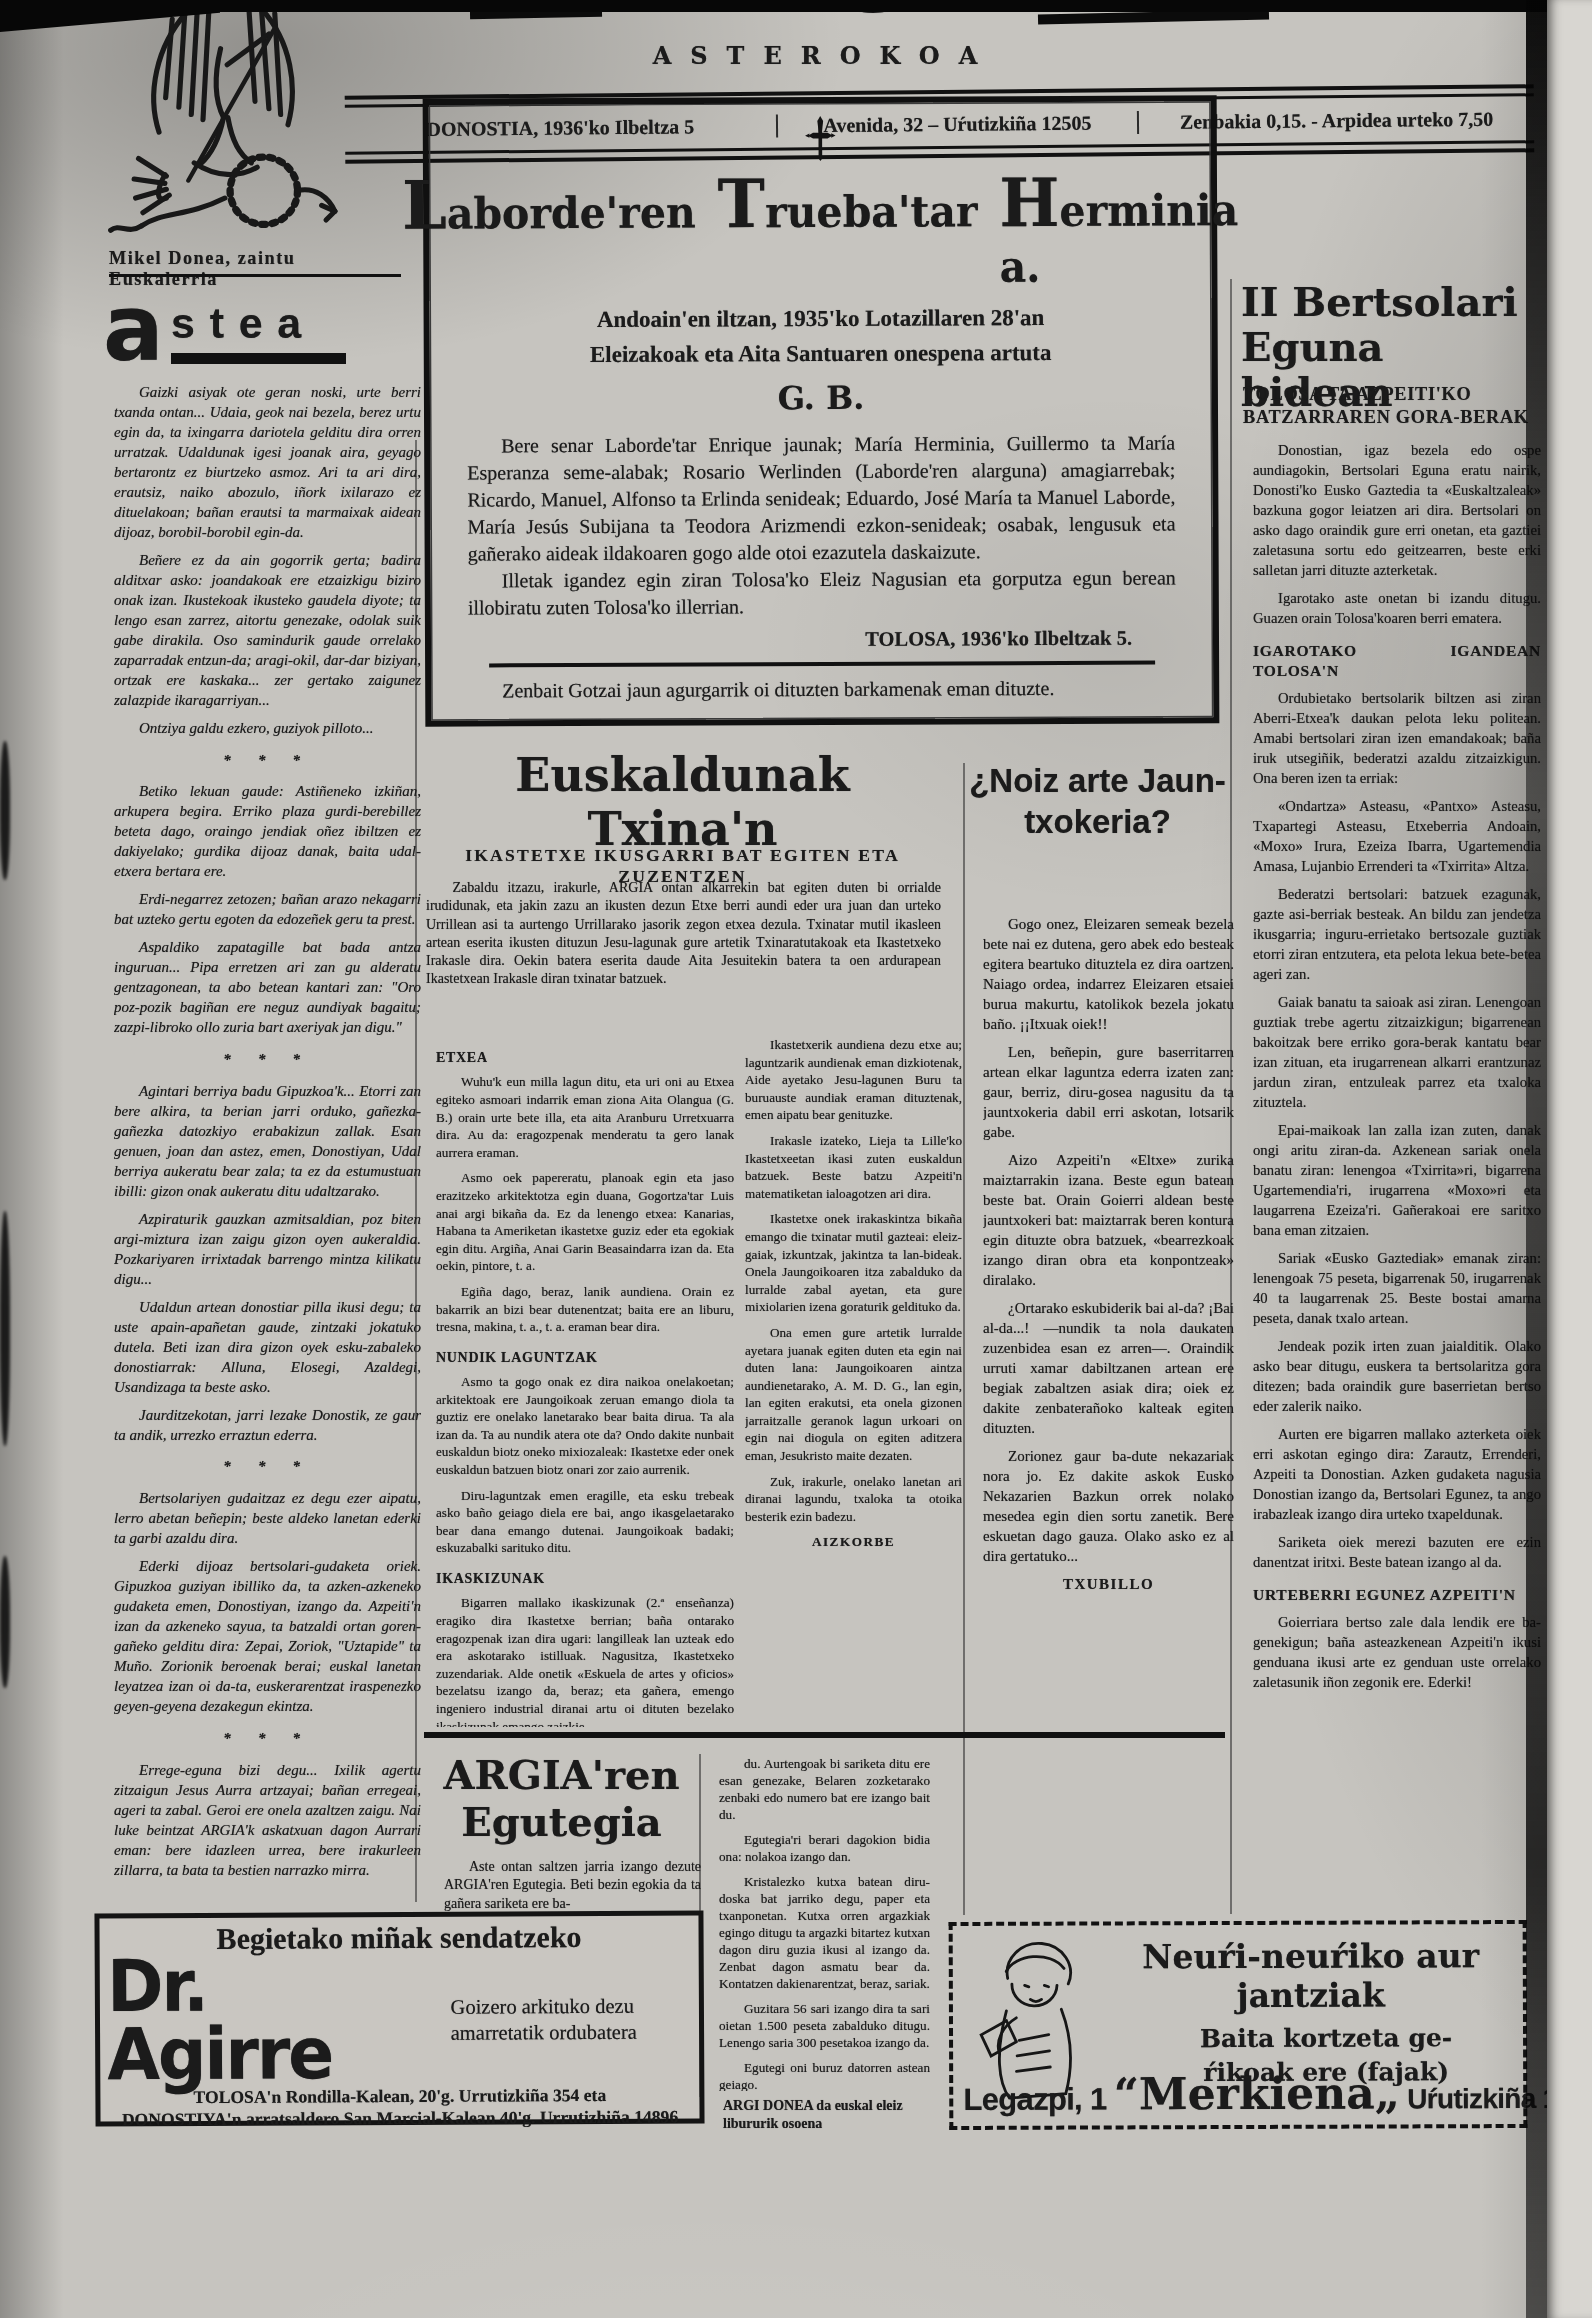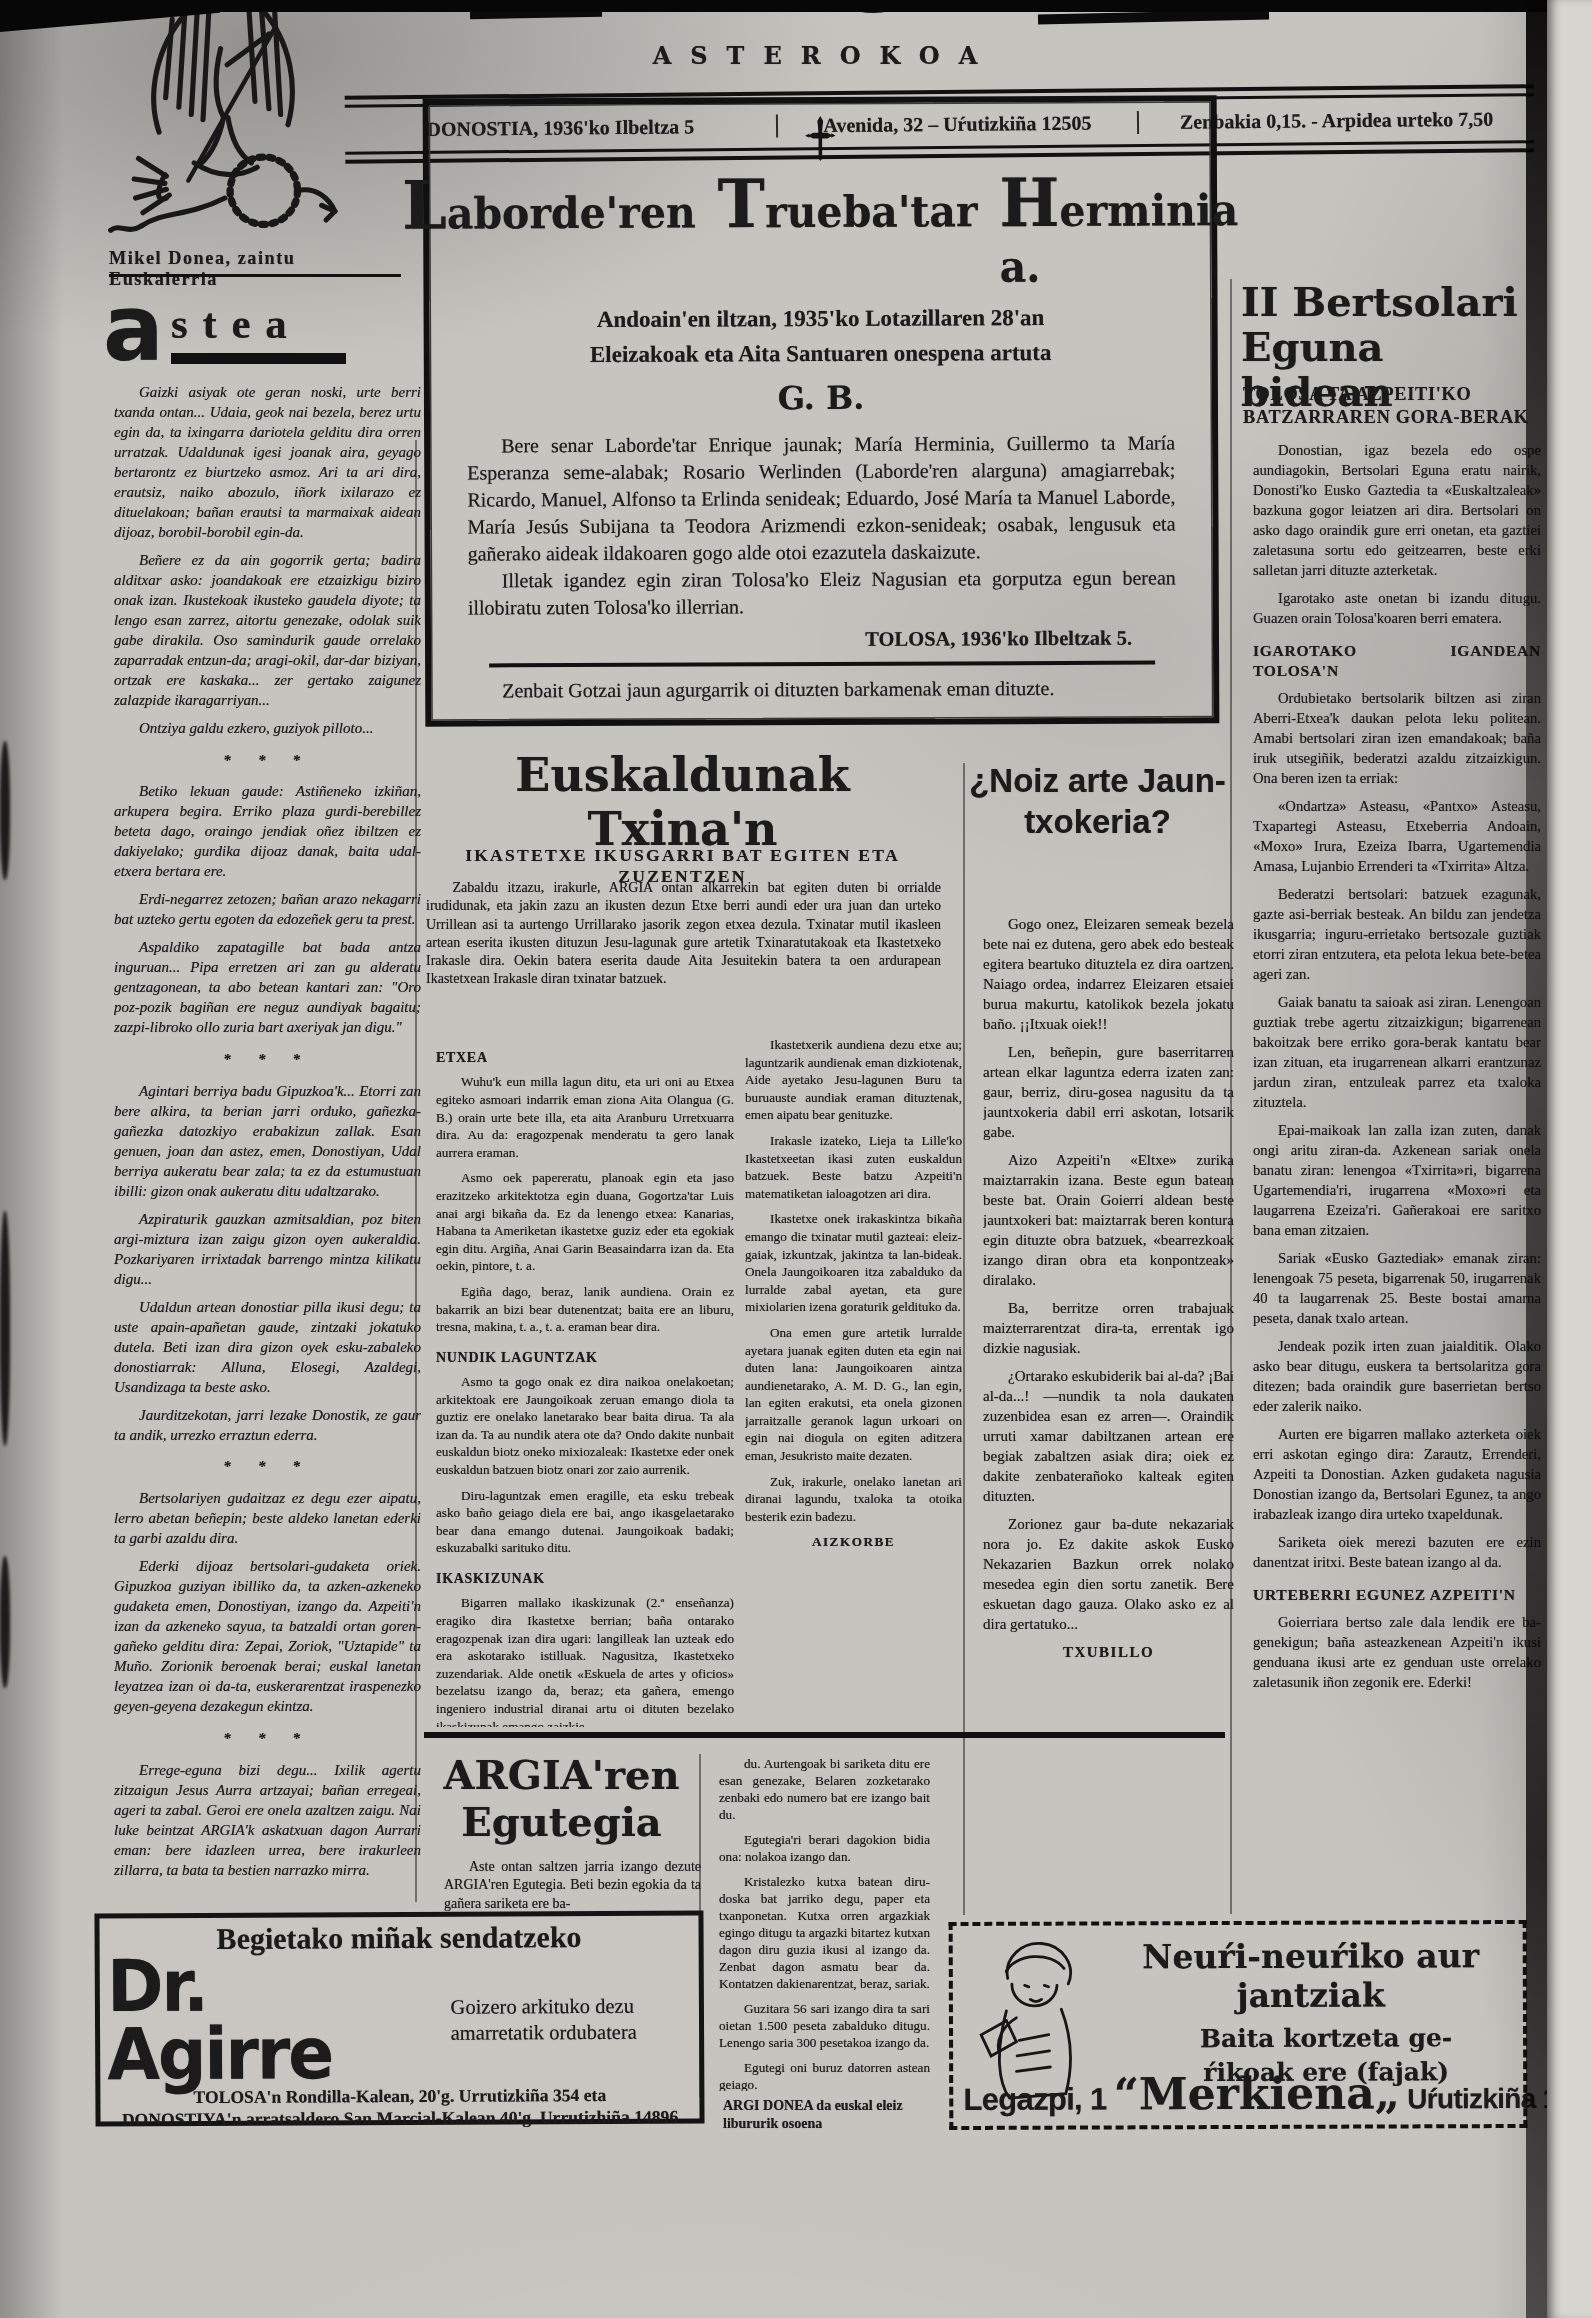--- a/index.html
+++ b/index.html
@@ -43,21 +43,21 @@
   #dateline .r3{height:2.9px;margin-top:1.5px;}
   #dateline .r4{height:4.4px;margin-top:5.1px;}
   
   #emblem{left:77px;top:5.9px;width:293px;height:242px;}
   #emblem-caption{left:109px;top:248px;width:293px;font-weight:bold;font-size:18.3px;letter-spacing:1.5px;}
   #emblem-rule{left:109px;top:274px;width:292px;height:2.9px;background:#111;}
   
   #astea-head{left:103px;top:292px;display:flex;align-items:flex-start;}
   #astea-a{font-family:"DejaVu Sans",sans-serif;font-weight:bold;font-size:90px;line-height:.82;}
   #astea-rest-wrap{margin-left:7.3px;margin-top:10.3px;}
-  #astea-rest{font-family:Liberation Serif, serif;font-weight:bold;font-size:43px;line-height:1;letter-spacing:14.7px;}
+  #astea-rest{font-family:Liberation Sans, sans-serif;font-weight:bold;font-size:43px;line-height:1;letter-spacing:14.7px;}
   #astea-underline{width:175px;height:11px;background:#111;margin-top:7.3px;}
   #astea-col{left:104px;top:382px;width:307px;height:1528px;overflow:hidden;
       font-style:italic;font-size:15px;line-height:20px;text-align:justify;}
   
   .blk{margin:0 0 8px 0;text-indent:25px;}
   .blk-head{font-weight:bold;text-indent:0;letter-spacing:0.7px;font-size:1.06em;margin:13.2px 0 6.6px 0;}
   .blk-stars{text-align:center;text-indent:0;letter-spacing:11.7px;font-weight:bold;margin:11.7px 0;}
   .blk-sig{text-align:center;font-weight:bold;letter-spacing:1.5px;text-indent:0;margin-top:7.3px;}
   
   .vdiv{position:absolute;z-index:1;width:1.5px;background:rgba(40,40,40,.55);}
@@ -276,21 +276,20 @@
 
   <div class="abs ink" id="jaun-title">
     <div>¿Noiz arte Jaun-</div>
     <div>txokeria?</div>
   </div>
   <div class="abs ink newscol" id="jaun-col">
 
       <p class="blk blk-para">Gogo onez, Eleizaren semeak bezela bete nai ez dutena, gero abek edo besteak egitera beartuko dituztela ez dira oartzen. Naiago ordea, indarrez Eleizaren etsaiei burua makurtu, katolikok bezela jokatu baño. ¡¡Itxuak oiek!!</p>
       <p class="blk blk-para">Len, beñepin, gure baserritarren artean elkar laguntza ederra izaten zan: gaur, berriz, diru-gosea nagusitu da ta jauntxokeria dabil erri askotan, lotsarik gabe.</p>
       <p class="blk blk-para">Aizo Azpeiti'n «Eltxe» zurika maiztarrakin izana. Beste egun batean beste bat. Orain Goierri aldean beste jauntxokeri bat: maiztarrak beren kontura egin dituzte obra batzuek, «bearrezkoak izango diran obra eta konpontzeak» diralako.</p>
-      <p class="blk blk-para">Ba, berritze orren trabajuak maizterrarentzat dira-ta, errentak igo dizkie nagusiak.</p>
       <p class="blk blk-para">¿Ortarako eskubiderik bai al-da? ¡Bai al-da...! —nundik ta nola daukaten zuzenbidea esan ez arren—. Oraindik urruti xamar dabiltzanen artean ere begiak zabaltzen asiak dira; oiek ez dakite zenbaterañoko kalteak egiten dituzten.</p>
       <p class="blk blk-para">Zorionez gaur ba-dute nekazariak nora jo. Ez dakite askok Eusko Nekazarien Bazkun orrek nolako mesedea egin dien sortu zanetik. Bere eskuetan dago gauza. Olako asko ez al dira gertatuko...</p>
       <p class="blk blk-sig">TXUBILLO</p>
     </div>
 
   <div class="abs ink" id="bert-title">
     <div>II Bertsolari</div>
     <div>Eguna bidean</div>
   </div>
   <div class="abs ink" id="bert-sub">TOLOSA TA AZPEITI'KO BATZARRAREN GORA-BERAK</div>

